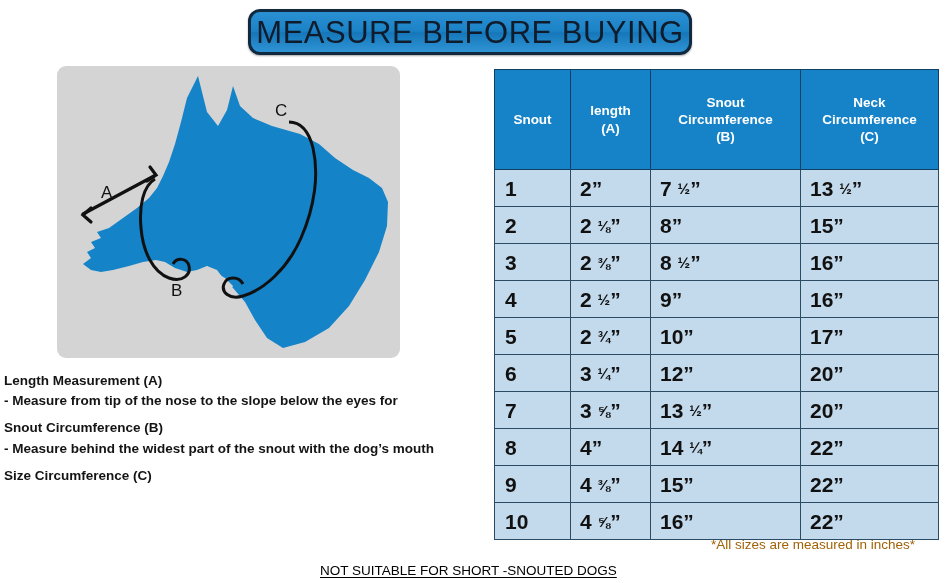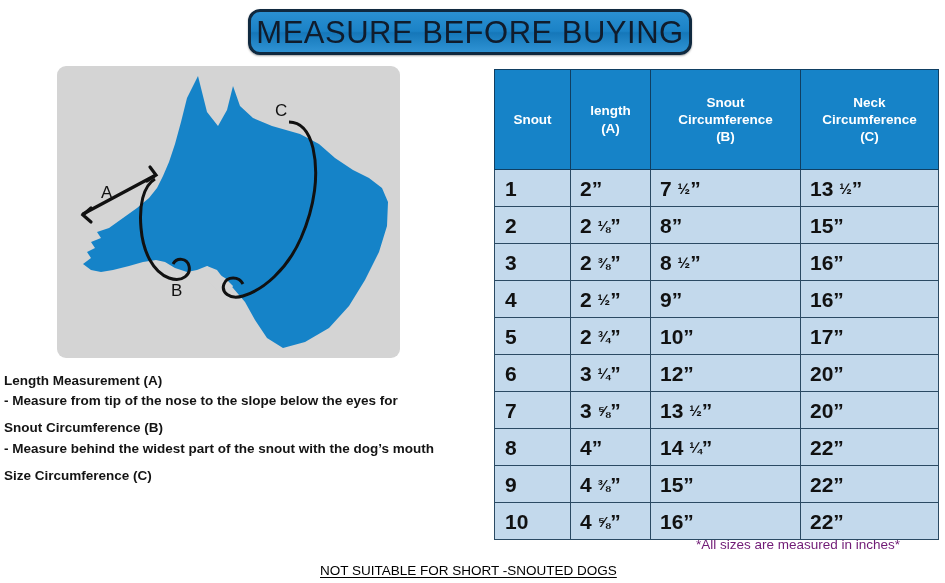--- a/index.html
+++ b/index.html
@@ -94,24 +94,24 @@
     left: 320px;
     top: 563px;
     font-size: 13.5px;
     color: #000000;
     text-decoration: underline;
     text-underline-offset: 2px;
     white-space: nowrap;
   }
   #inches-footnote {
     position: absolute;
-    left: 696px;
+    left: 711px;
     top: 537px;
     font-size: 13.5px;
-    color: #701a75;
+    color: #a16207;
     white-space: nowrap;
   }
 
   
   #size-table {
     position: absolute;
     left: 494px;
     top: 69px;
     width: 444px;
     border-collapse: collapse;

